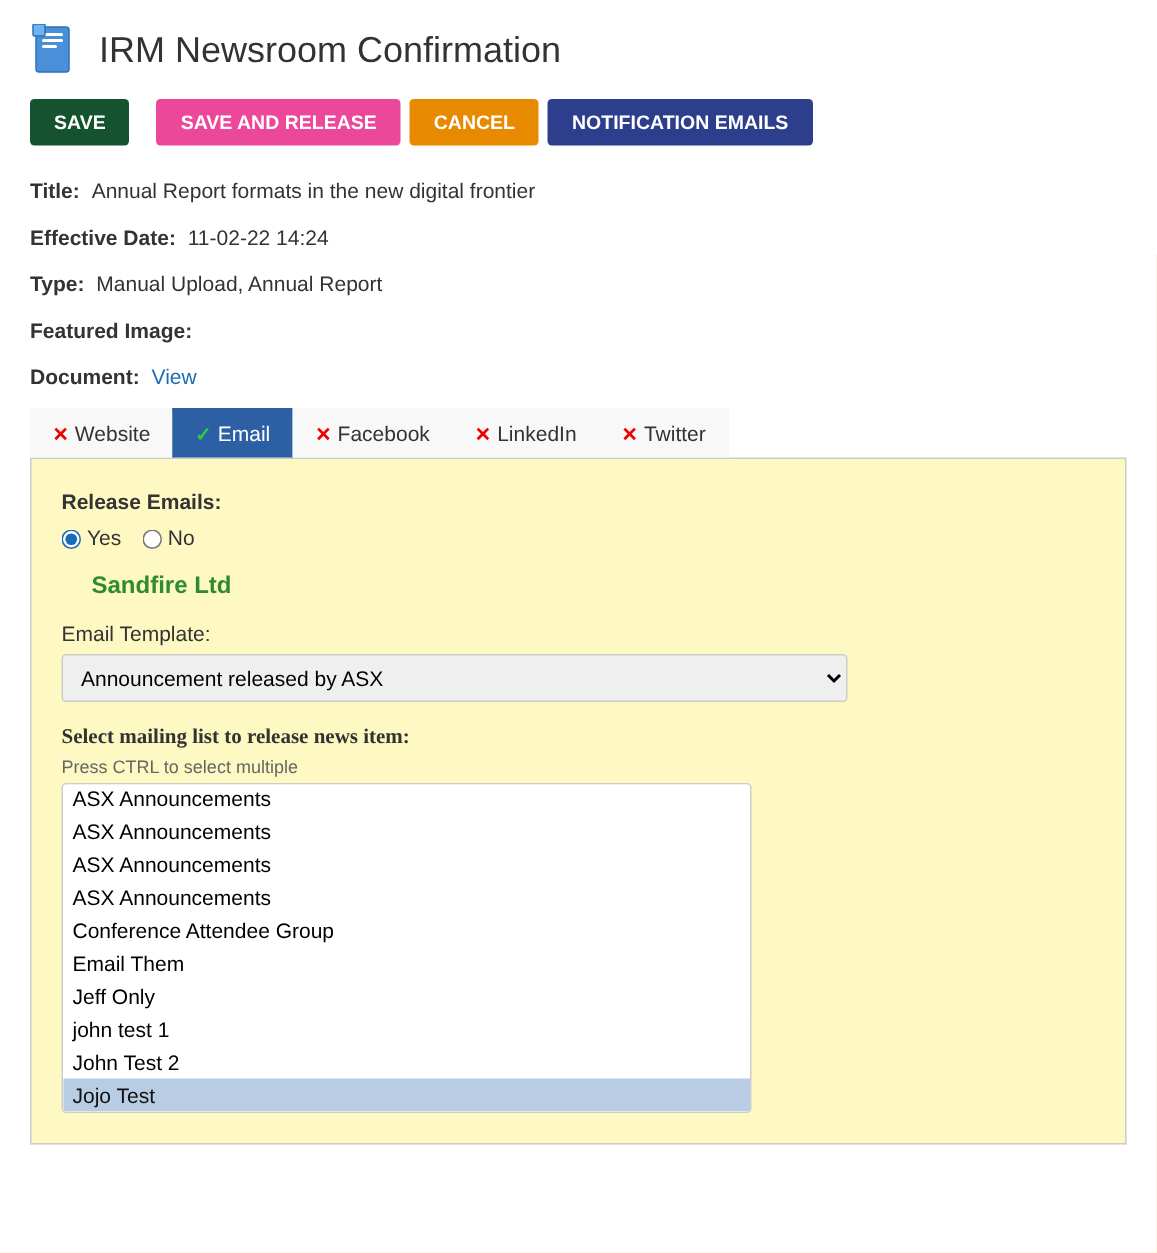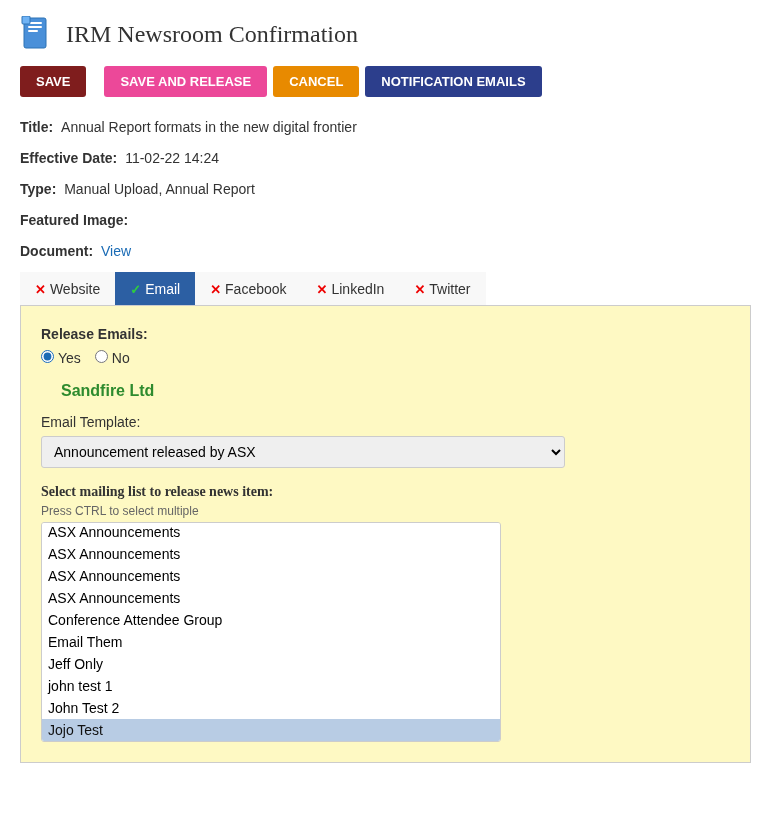--- a/index.html
+++ b/index.html
@@ -14,21 +14,20 @@
       max-width: 771px;
       min-height: 835px;
       margin: 0 auto;
       padding: 16px 20px;
     }
     .page-header {
       display: flex;
       align-items: center;
       gap: 10px;
       margin-bottom: 14px;
-      font-family: Liberation Serif, serif;
     }
     .page-icon {
       width: 36px;
       height: 36px;
     }
     .page-title {
       font-size: 24px;
       font-weight: 400;
       color: #333;
     }
@@ -39,21 +38,21 @@
     }
     .btn {
       padding: 8px 16px;
       border: none;
       cursor: pointer;
       font-size: 13px;
       font-weight: bold;
       color: #fff;
       border-radius: 3px;
     }
-    .btn-green { background: #7f1d1d; }
+    .btn-green { background: #14532d; }
     .btn-green-light { background: #ec4899; margin-left: 12px; }
     .btn-orange { background: #e88a00; }
     .btn-blue-dark { background: #2c3e8c; }
 
     .info-section {
       margin-bottom: 8px;
     }
     .info-row {
       margin-bottom: 10px;
       line-height: 1.5;
@@ -120,21 +119,21 @@
       font-size: 14px;
     }
     .radio-group {
       display: flex;
       align-items: center;
       gap: 14px;
       margin-bottom: 16px;
     }
     .radio-option {
       display: flex;
-      align-items: flex-start;
+      align-items: flex-end;
       gap: 4px;
       cursor: pointer;
     }
     .radio-option input[type="radio"] {
       accent-color: #1a6bb5;
     }
 
     .company-name {
       color: #2e8b2e;
       font-weight: bold;

